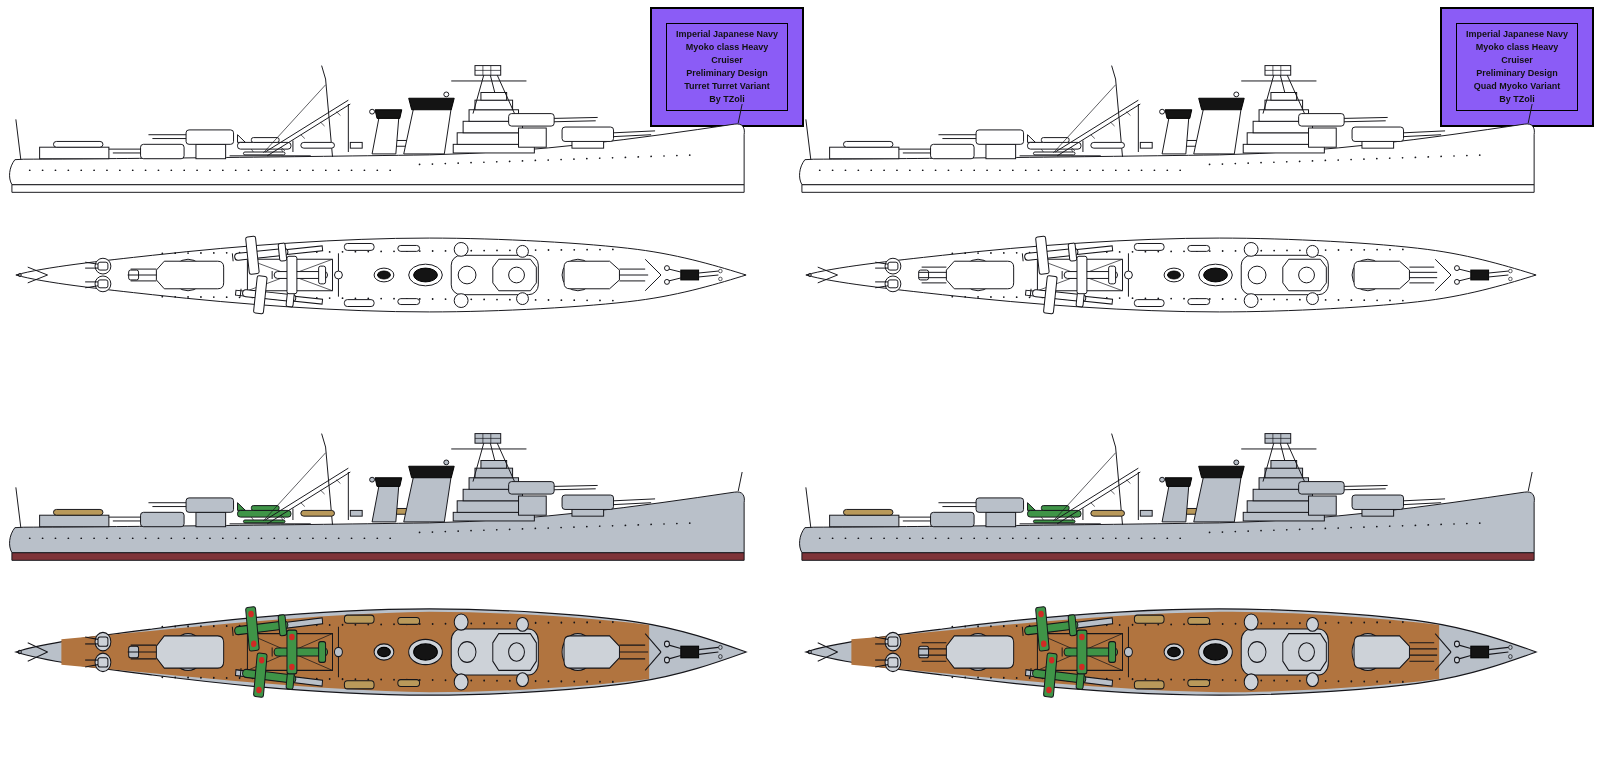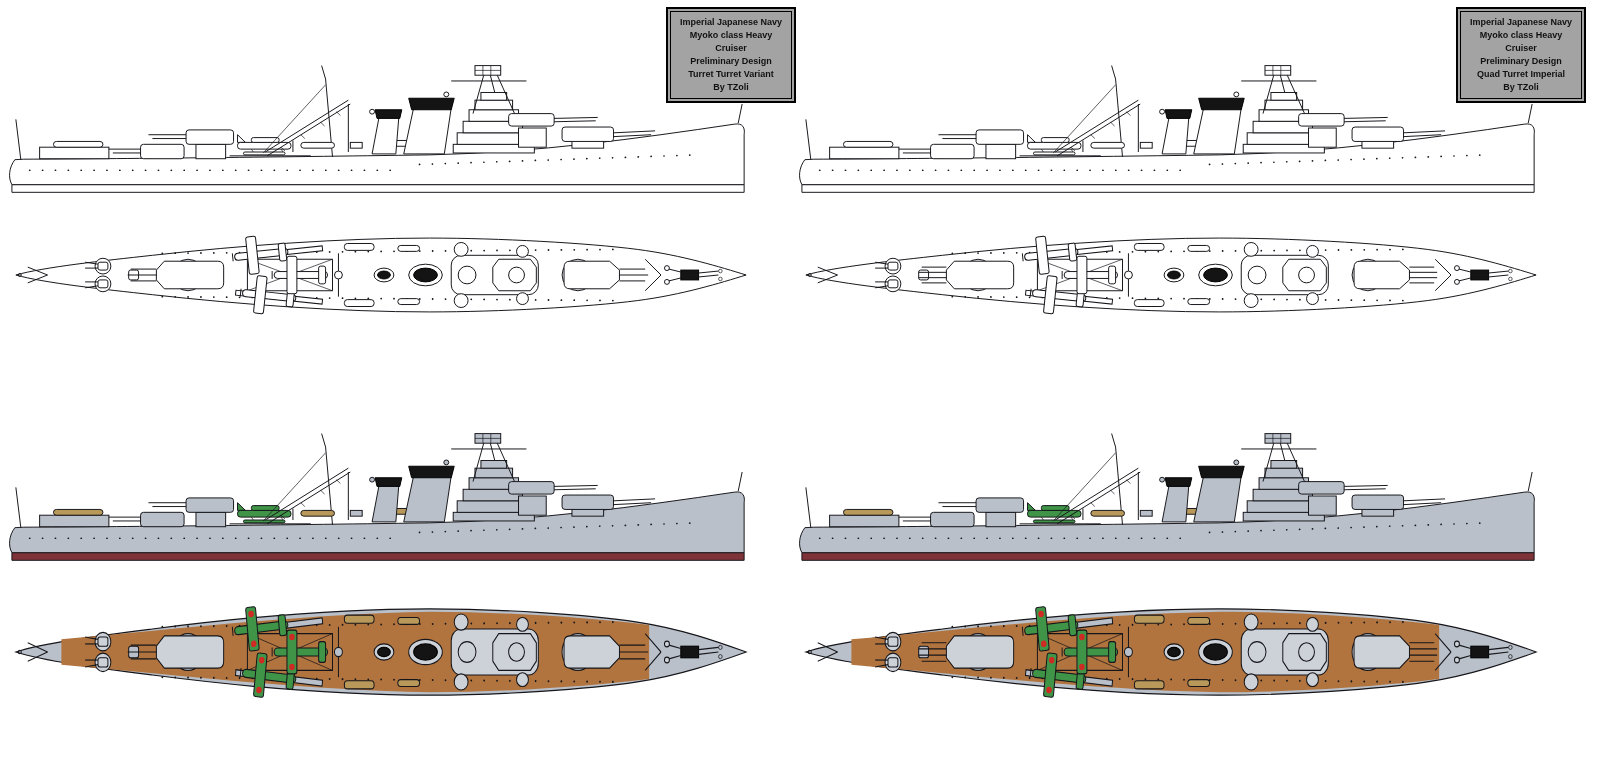--- a/index.html
+++ b/index.html
@@ -1,22 +1,22 @@
 <!DOCTYPE html>
 <html style="--line: #15151a; --hull-gray: #b9c0c9; --turret-gray: #cdd2d8; --boot-red: #7e3338; --deck-brown: #b1743f; --plane-green: #3f9447; --hinomaru-red: #d02a24; --funnel-black: #141414; --boat-tan: #b9995a;"><head>
 <meta charset="utf-8">
 <style>
   html,body{margin:0;padding:0;background:#ffffff;}
   .sheet{position:relative;width:1600px;height:757px;background:#ffffff;overflow:hidden;
          font-family:"Liberation Sans","DejaVu Sans",sans-serif;}
   .variant{position:absolute;top:0;width:790px;height:757px;}
   #variant-0{left:0;} #variant-1{left:790px;}
 
-  .titlebox{position:absolute;left:666px;top:7px;width:122px;background:#a3a3a3;
-            border:2px solid #000;padding:2px;}
+  .titlebox{position:absolute;left:650px;top:7px;width:122px;background:#8b5cf6;
+            border:2px solid #000;padding:14px;}
   .titlebox .inner{border:1px solid #000;padding:4px 2px;text-align:center;
             font-size:9px;font-weight:bold;line-height:1.45;color:#111;}
 
   .defs{position:absolute;width:0;height:0;}
 
   .ship{position:absolute;}
   .line-side{left:4px;top:56px;width:752px;height:144px;}
   .line-top {left:4px;top:210px;width:752px;height:130px;}
   .col-side {left:4px;top:424px;width:752px;height:144px;}
   .col-top  {left:4px;top:576px;width:752px;height:152px;}
@@ -247,21 +247,21 @@
       <use href="#b3" transform="translate(622,66)"></use>
     </svg>
   </section>
 
   <section class="variant" id="variant-1">
     <div class="titlebox">
       <div class="inner">
         <div>Imperial Japanese Navy</div>
         <div>Myoko class Heavy Cruiser</div>
         <div>Preliminary Design</div>
-        <div>Quad Turret Imperial</div>
+        <div>Quad Myoko Variant</div>
         <div>By TZoli</div>
       </div>
     </div>
 
     <svg class="ship line-side" viewBox="0 0 760 150" preserveAspectRatio="none">
         <use href="#g-side"></use>
       </svg>
 
     <svg class="ship line-top" viewBox="0 0 760 132" preserveAspectRatio="none">
       <use href="#g-top"></use>

